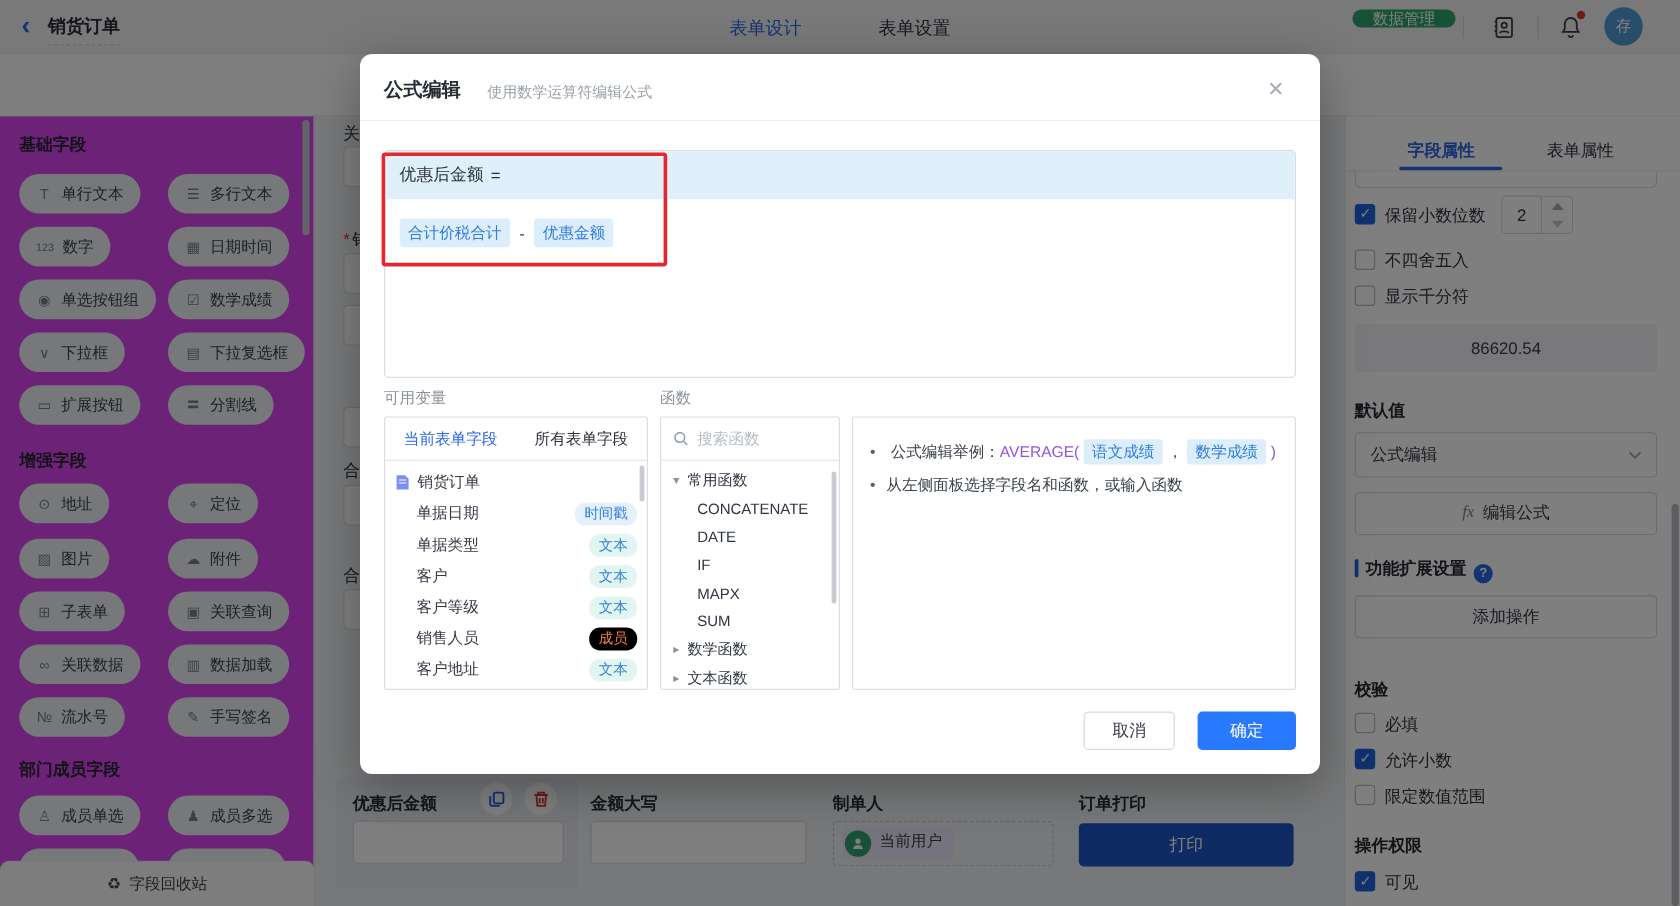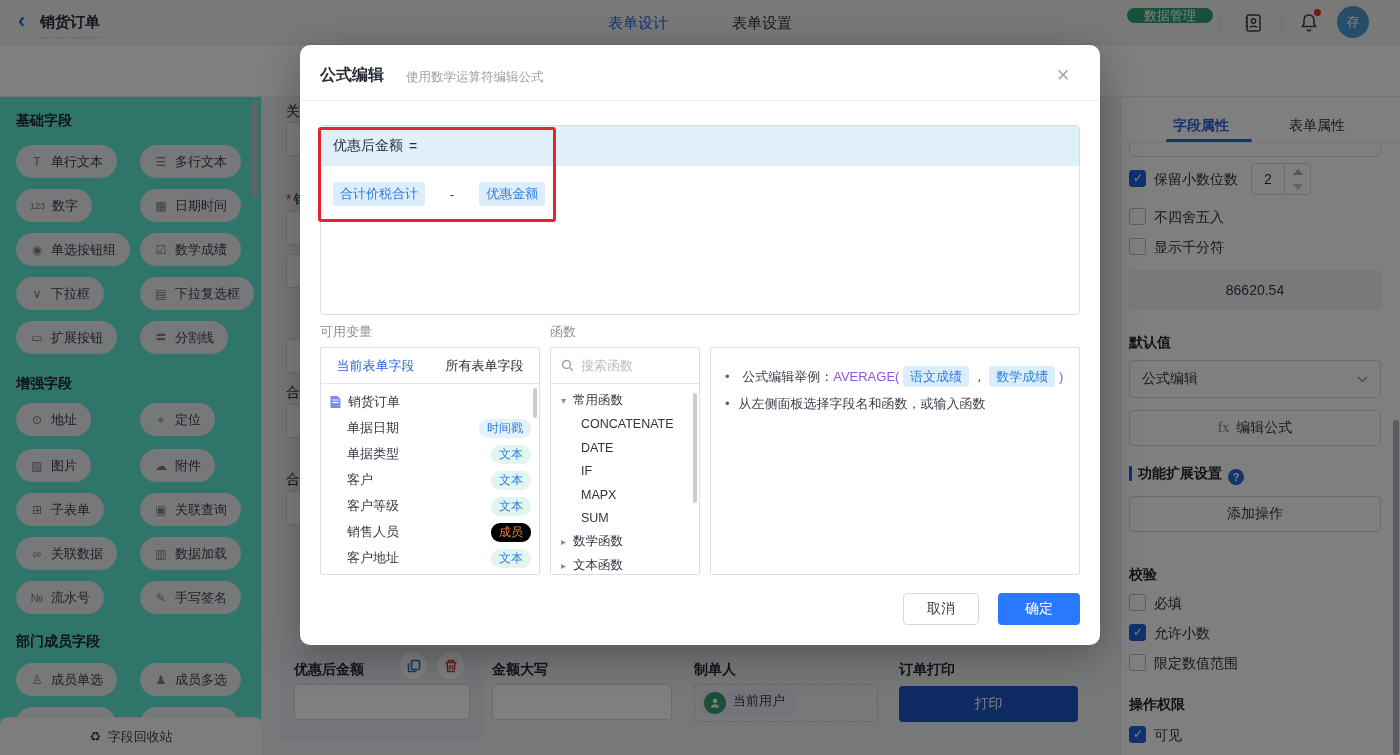--- a/index.html
+++ b/index.html
@@ -22,21 +22,21 @@
 
   
   .toolbar { left:0; top:45px; width:1400px; height:52px; background:#ffffff; border-bottom:1px solid #e8eaed; }
   .tb-link { top:63px; display:flex; align-items:center; gap:6px; color:#2b66e3; font-size:14px; cursor:pointer; }
   .tb-link .gi { font-size:13px; }
   .btn-preview { left:1177px; top:59px; width:68px; height:32px; border:1px solid #2b66e3; color:#2b66e3; background:#fff; border-radius:16px; font-size:14px; display:flex; align-items:center; justify-content:center; }
   .btn-save { left:1257px; top:59px; width:68px; height:32px; background:#1e56c8; color:#fff; border-radius:16px; font-size:14px; display:flex; align-items:center; justify-content:center; }
   .btn-share { left:1337px; top:59px; width:32px; height:32px; border:1px solid #2b66e3; border-radius:50%; background:#fff; display:flex; align-items:center; justify-content:center; }
 
   
-  .sidebar { left:0; top:97px; width:262px; height:658px; background:#5eead4; border-right:1px solid #e6e8eb; }
+  .sidebar { left:0; top:97px; width:262px; height:658px; background:#d946ef; border-right:1px solid #e6e8eb; }
   .sec-title { left:16px; font-size:14px; font-weight:bold; color:#23272f; }
   .pill { position:absolute; display:inline-flex; align-items:center; gap:7px; height:33px; padding:0 14px; border-radius:17px; background:#eef0f3; color:#3a3f49; font-size:13px; cursor:grab; white-space:nowrap; }
   .pill .gi { color:#7a8089; font-size:12px; min-width:14px; text-align:center; }
   .recycle { left:0; top:717px; width:262px; height:38px; background:#fafbfd; border-top:1px solid #e8eaed; border-radius:8px 8px 0 0; display:flex; align-items:center; justify-content:center; gap:7px; font-size:13px; color:#3a3f49; }
   .sb-scroll { left:252px; top:100px; width:6px; height:96px; border-radius:3px; background:#c7c9ce; }
 
   
   .canvas { left:262px; top:97px; width:858px; height:658px; background:#eef0f3; }
   .frag-label { position:absolute; left:24px; font-size:14px; color:#2a2f39; white-space:nowrap; }
   .frag-req { color:#e3342f; margin-right:2px; }
@@ -64,35 +64,35 @@
   .plabel { position:absolute; font-size:14px; color:#2c313c; white-space:nowrap; }
   .ptitle { position:absolute; font-size:14px; font-weight:bold; color:#23272f; }
   .numbox { position:absolute; left:130px; top:66px; width:34px; height:32px; border:1px solid #d6d9df; border-radius:4px 0 0 4px; display:flex; align-items:center; justify-content:center; font-size:14px; color:#2c313c; }
   .stepper { position:absolute; left:164px; top:66px; width:26px; height:32px; border:1px solid #d6d9df; border-left:none; border-radius:0 4px 4px 0; display:flex; flex-direction:column; }
   .stepper div { flex:1; display:flex; align-items:center; justify-content:center; }
   .car-up { width:0; height:0; border-left:5px solid transparent; border-right:5px solid transparent; border-bottom:6px solid #a9adb6; }
   .car-dn { width:0; height:0; border-left:5px solid transparent; border-right:5px solid transparent; border-top:6px solid #c3c7cf; }
   .preview-box { position:absolute; left:8px; top:173px; width:252px; height:40px; background:#f2f3f6; border-radius:4px; display:flex; align-items:center; justify-content:center; font-size:14px; color:#363b45; }
   .select-box { position:absolute; left:8px; top:263px; width:252px; height:38px; border:1px solid #d6d9df; border-radius:4px; display:flex; align-items:center; padding:0 12px; font-size:14px; color:#343945; justify-content:space-between; }
   .w-btn { position:absolute; left:8px; width:252px; height:36px; border:1px solid #d6d9df; border-radius:4px; background:#fff; display:flex; align-items:center; justify-content:center; gap:7px; font-size:14px; color:#343945; }
-  .fx { font-family:"Liberation Serif","DejaVu Serif",serif; color:#7c828c; font-size:14px; }
+  .fx { font-style:italic; font-family:"Liberation Serif","DejaVu Serif",serif; color:#7c828c; font-size:14px; }
   .blue-bar { position:absolute; left:8px; width:3px; height:15px; background:#2160dd; border-radius:1px; }
   .help-circle { display:inline-flex; width:16px; height:16px; border-radius:50%; background:#2b66e3; color:#fff; font-size:11px; align-items:center; justify-content:center; margin-left:6px; vertical-align:-3px; }
   .pg-scroll { position:absolute; left:272px; top:323px; width:6px; height:335px; background:#b9bbc0; border-radius:3px; }
 
   
   .dim { left:0; top:0; width:1400px; height:755px; background:rgba(0,0,0,0.5); z-index:50; }
   .modal { left:300px; top:45px; width:800px; height:600px; background:#fff; border-radius:10px; box-shadow:0 10px 40px rgba(0,0,0,.3); z-index:60; }
   .m-title { left:20px; top:20px; font-size:16px; font-weight:bold; color:#262b35; }
   .m-sub { left:106px; top:24px; font-size:12.5px; color:#9aa0a9; }
   .m-close { left:756px; top:20px; font-size:17px; color:#a6abb3; cursor:pointer; }
   .m-hdiv { left:0; top:55px; width:800px; height:1px; background:#ebedf0; }
   .f-editor { left:20px; top:80px; width:760px; height:190px; border:1px solid #d9dce1; border-radius:4px; overflow:hidden; }
   .f-band { height:40px; background:#dff0fb; display:flex; align-items:center; padding:0 12px; font-size:14px; color:#2a2f3a; gap:6px; }
-  .f-body { padding:16px 12px; display:flex; align-items:center; gap:25px; font-size:13px; }
+  .f-body { padding:16px 12px; display:flex; align-items:center; gap:8px; font-size:13px; }
   .tagchip { background:#dcedfc; color:#2f7de0; padding:3px 7px; border-radius:3px; font-size:13px; }
   .red-annot { left:18px; top:82px; width:238px; height:95px; border:3px solid #e5262d; border-radius:3px; z-index:5; pointer-events:none; }
   .m-sec-label { position:absolute; font-size:13px; color:#8b919b; }
   .m-box { position:absolute; top:302px; height:228px; border:1px solid #dcdee3; border-radius:2px; background:#fff; overflow:hidden; }
   .var-tabs { height:36px; border-bottom:1px solid #e4e6ea; display:flex; align-items:center; }
   .var-tab { flex:1; text-align:center; font-size:13px; cursor:pointer; }
   .var-tab.active { color:#2b66e3; }
   .tree-row { height:26px; display:flex; align-items:center; padding:0 8px; font-size:13px; color:#343a44; }
   .tree-row .nm { margin-left:6px; }
   .tree-row .badge { margin-left:auto; font-size:12px; padding:1px 8px; border-radius:9px; }

